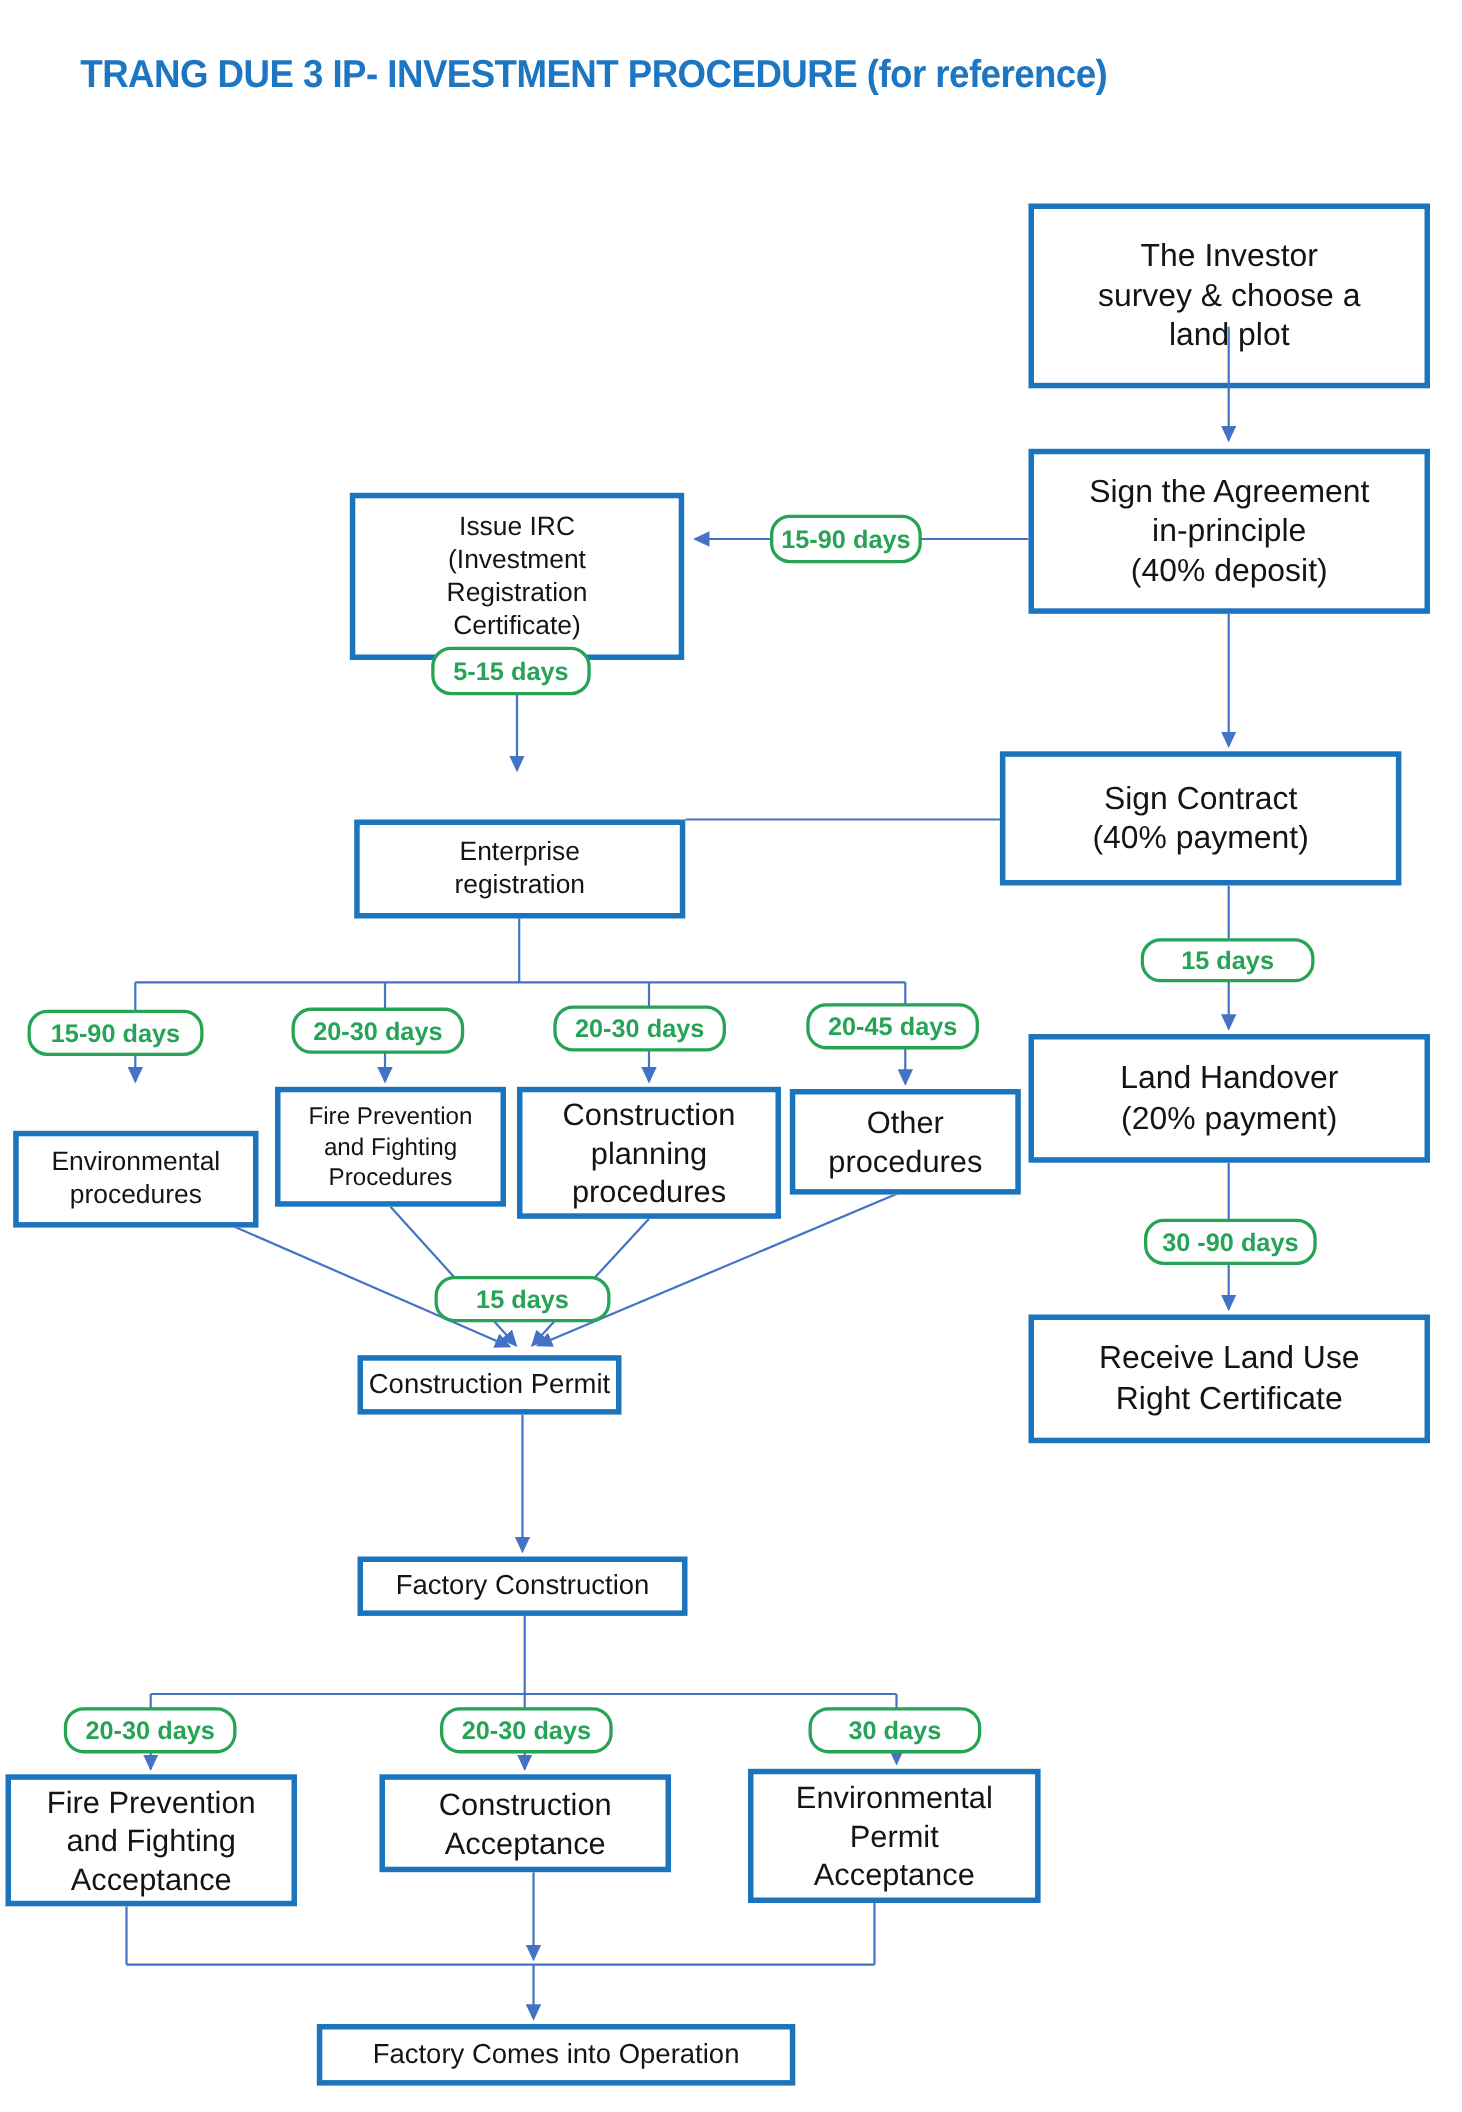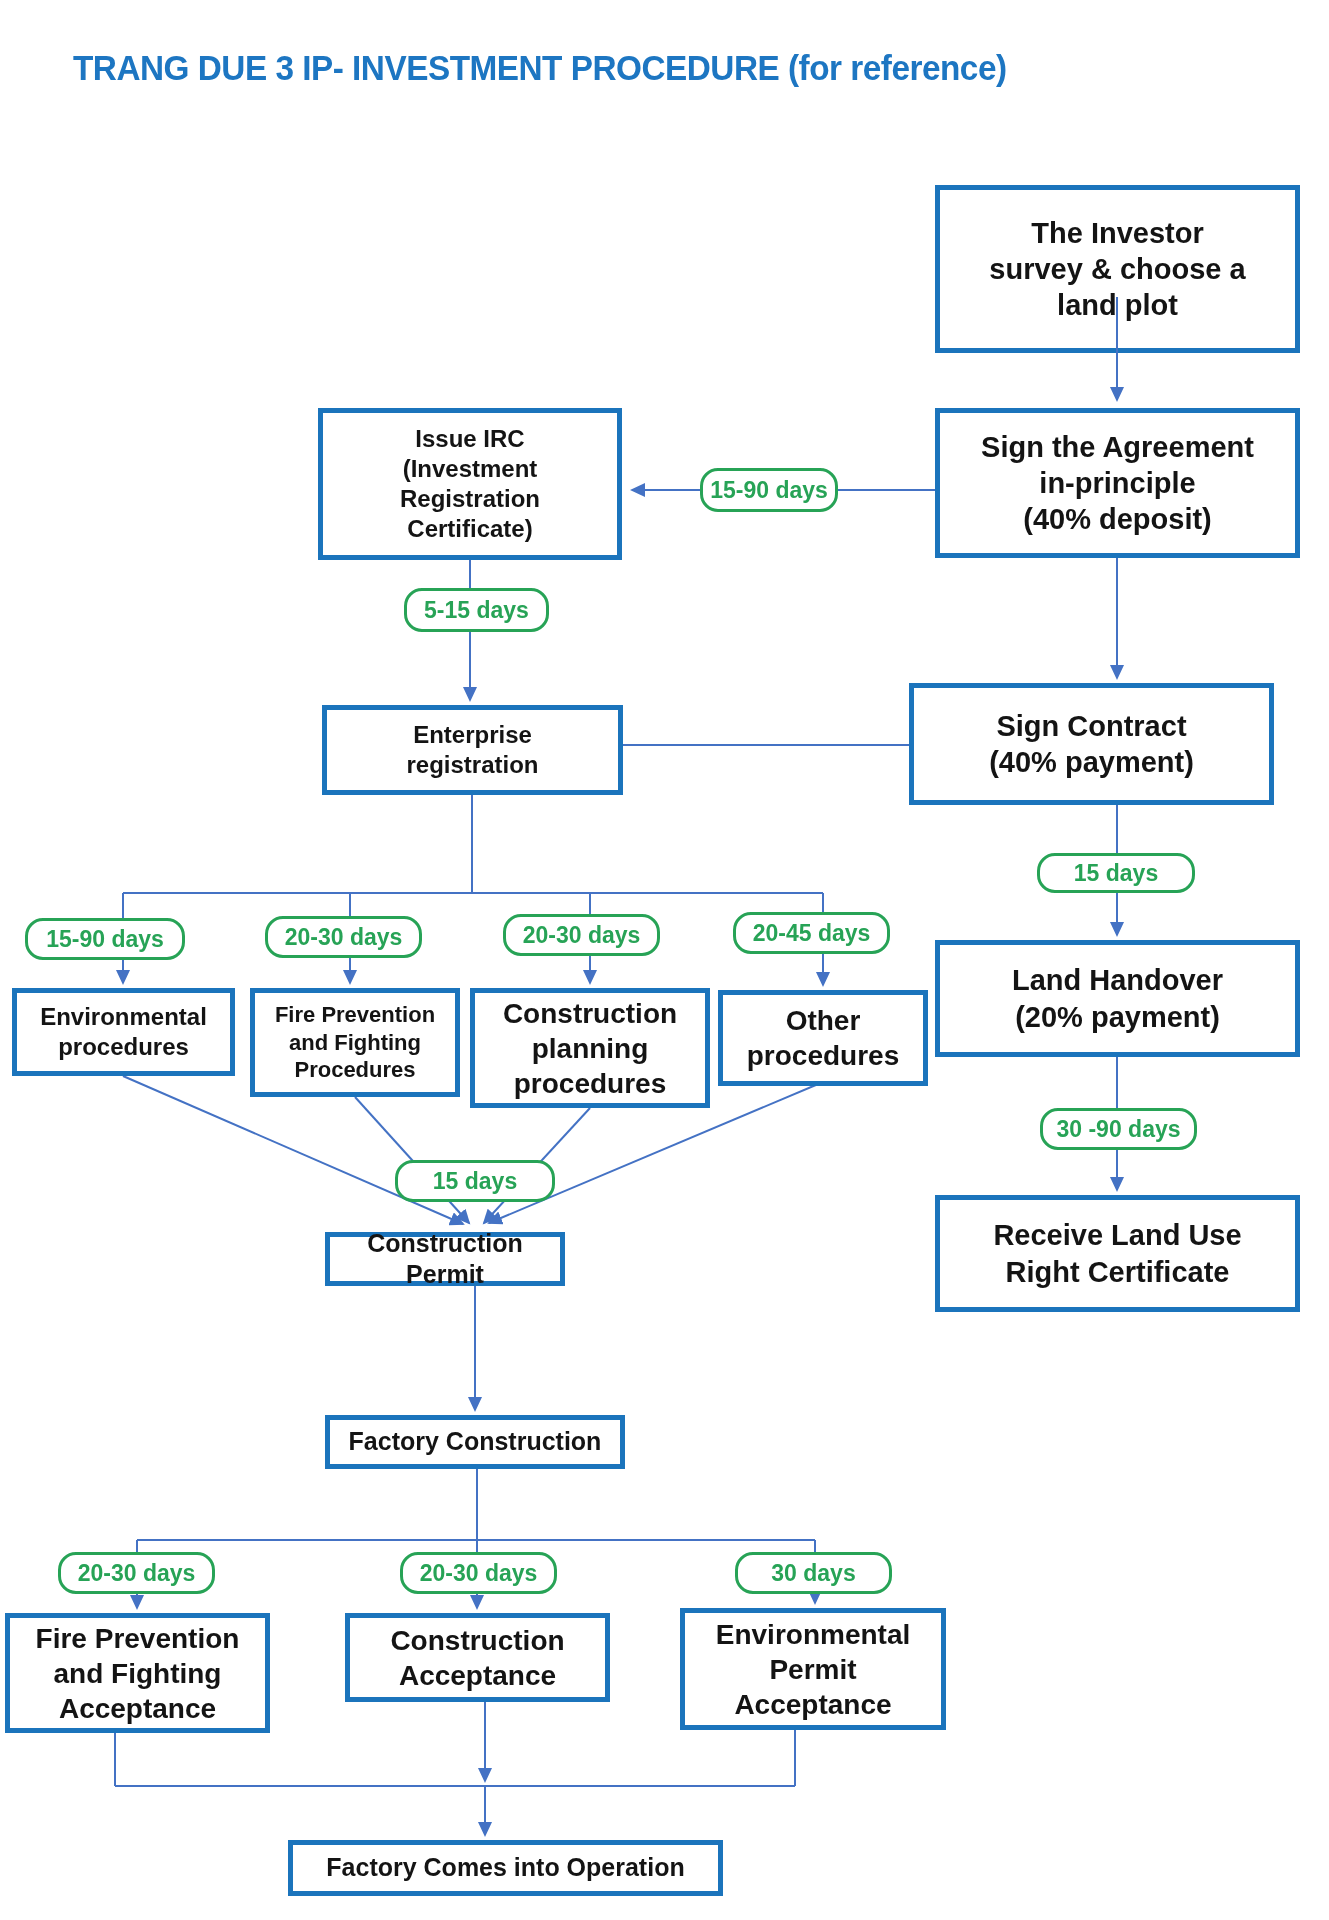--- a/index.html
+++ b/index.html
@@ -8,33 +8,33 @@
     font-family:"Liberation Sans","DejaVu Sans",sans-serif;
     padding-left:32px;
   }
   #title{
     position:absolute;left:73px;top:48px;width:1220px;
     font-size:34px;font-weight:bold;color:#1d76c2;letter-spacing:-0.5px;
     transform:scale(0.98,1.04);transform-origin:left top;white-space:nowrap;
   }
   .node{
     position:absolute;box-sizing:border-box;background:#ffffff;
-    border:5px solid #1b74bc;color:#141414;font-weight:bold;
+    border:5px solid #1b74bc;color:#141414;font-weight:normal;
     display:flex;align-items:center;justify-content:center;text-align:center;
     white-space:pre-line;line-height:1.25;z-index:2;
   }
   .duration{
     position:absolute;box-sizing:border-box;background:#ffffff;
     border:3px solid #27a356;border-radius:18px;color:#27a356;font-weight:bold;
     display:flex;align-items:center;justify-content:center;text-align:center;
     white-space:nowrap;z-index:2;
   }
   svg.wires{position:absolute;left:0;top:0;z-index:1;}
   svg.wires-top{position:absolute;left:0;top:0;z-index:3;pointer-events:none;}
-  .f29{font-size:29px;} .f25{font-size:25px;} .f24{font-size:24px;}
+  .f29{font-size:29px;} .f25{font-size:25px;} .f24{font-size:24px;margin-top:40px;}
   .f23{font-size:28px;} .f22{font-size:22px;} .fd{font-size:23px;}
 </style>
 </head>
 <body>
 
 <div id="canvas">
 
   <div id="title">TRANG DUE 3 IP- INVESTMENT PROCEDURE (for reference)</div>
 
   <svg class="wires" width="1329" height="1920">
@@ -134,21 +134,21 @@
 Acceptance</div>
 
   <div class="node f23" style="left:680px;top:1608px;width:266px;height:122px;">Environmental
 Permit
 Acceptance</div>
 
   <div class="node f25" style="left:288px;top:1840px;width:435px;height:56px;">Factory Comes into Operation</div>
 
   <div class="duration fd" style="left:700px;top:468px;width:138px;height:44px;">15-90 days</div>
 
-  <div class="duration fd" style="left:404px;top:588px;width:145px;height:44px;text-align:center;">5-15 days</div>
+  <div class="duration fd" style="left:392px;top:588px;width:145px;height:44px;text-align:center;">5-15 days</div>
 
   <div class="duration fd" style="left:1037px;top:853px;width:158px;height:40px;">15 days</div>
 
   <div class="duration fd" style="left:1040px;top:1108px;width:157px;height:42px;">30 -90 days</div>
 
   <div class="duration fd" style="left:25px;top:918px;width:160px;height:42px;">15-90 days</div>
 
   <div class="duration fd" style="left:265px;top:916px;width:157px;height:42px;">20-30 days</div>
 
   <div class="duration fd" style="left:503px;top:914px;width:157px;height:42px;">20-30 days</div>

